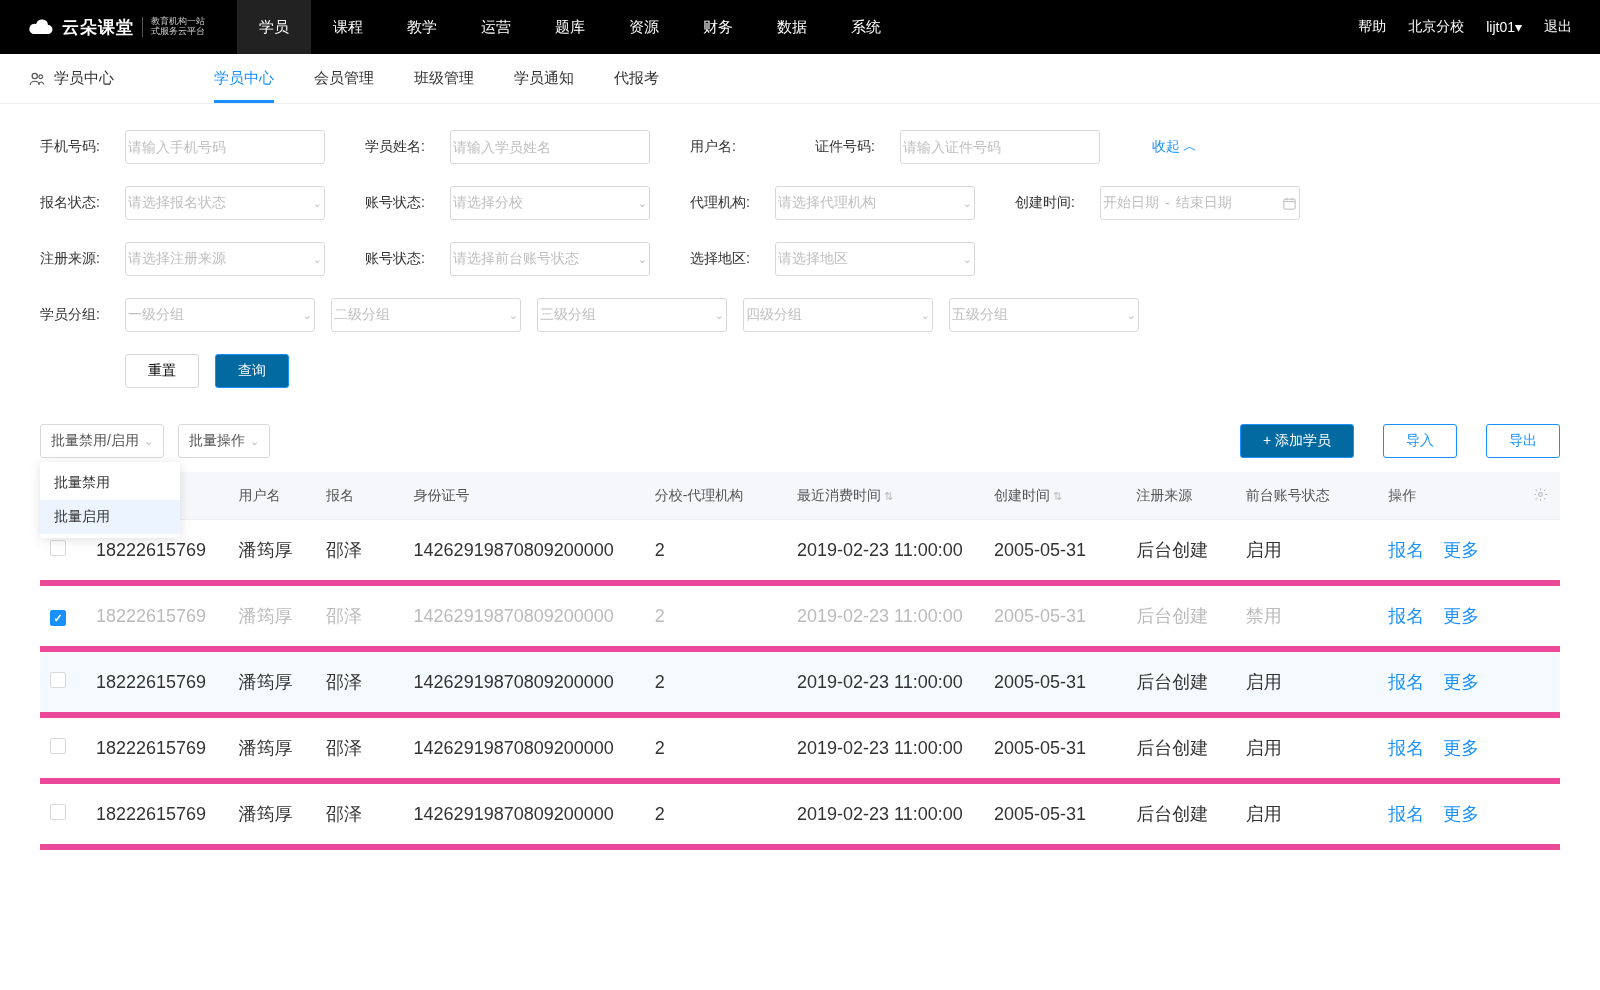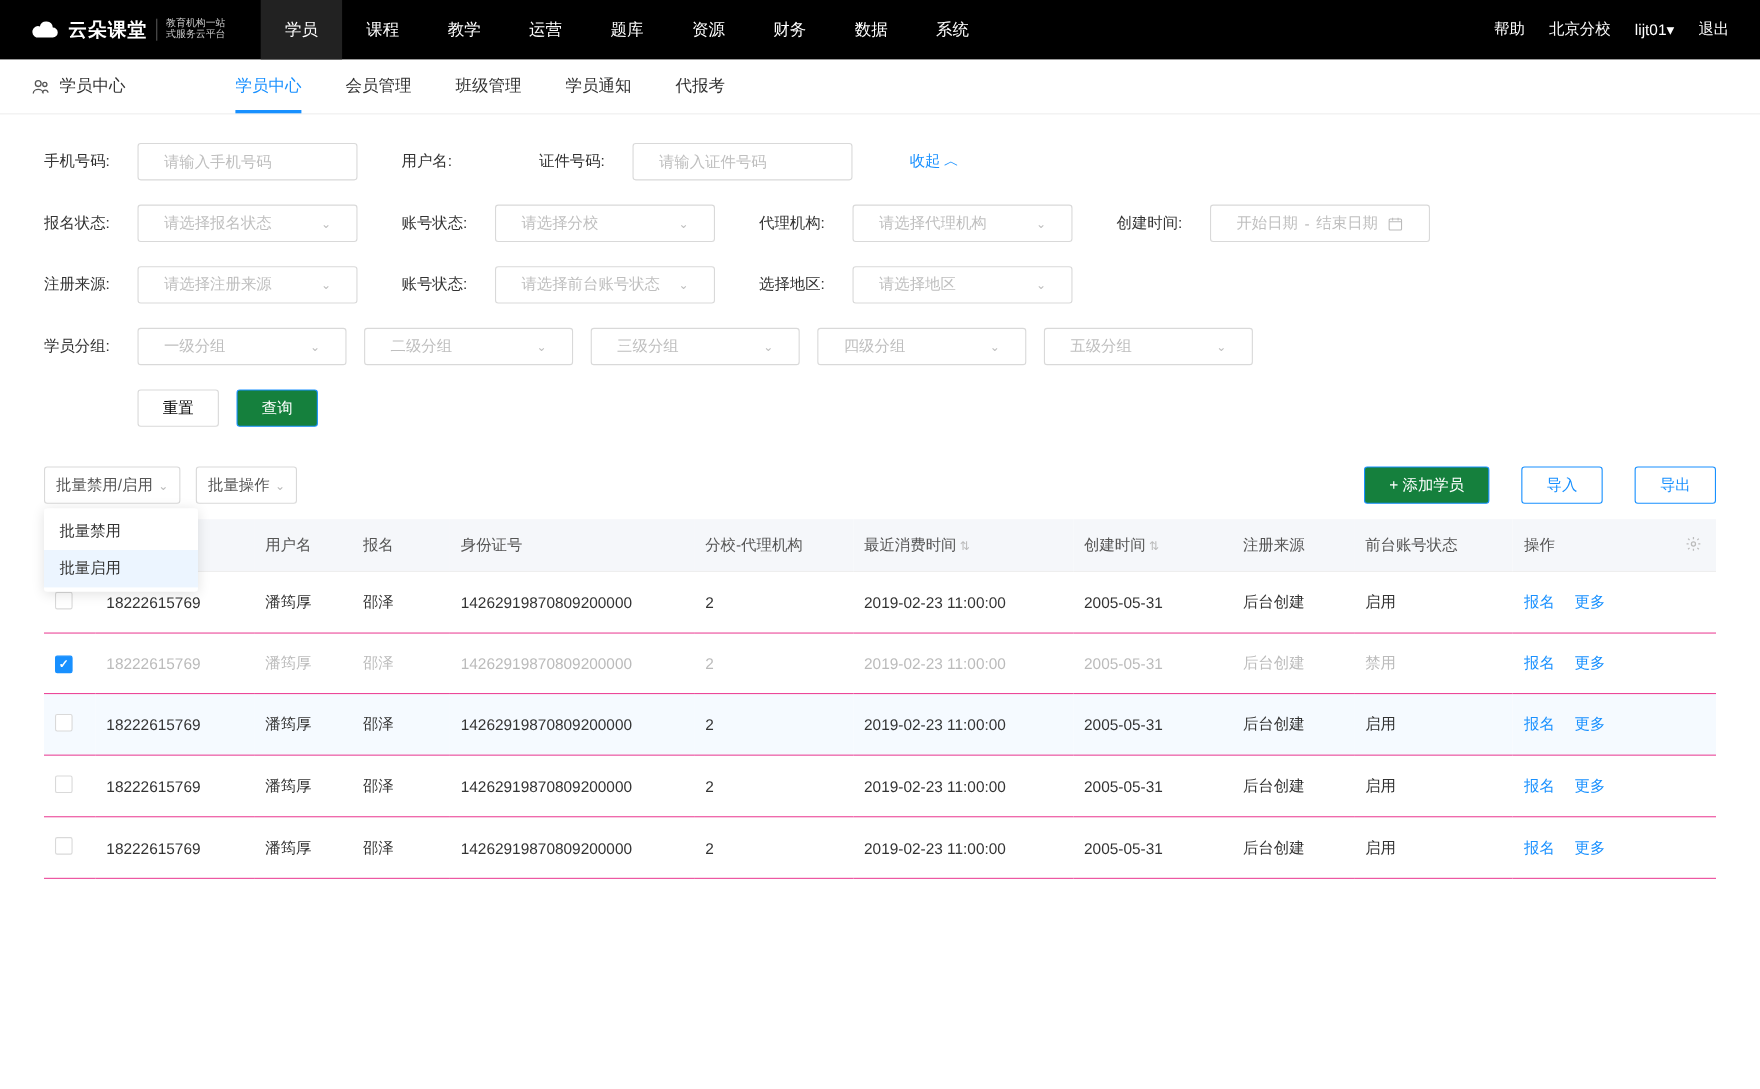--- a/index.html
+++ b/index.html
@@ -21,44 +21,44 @@
 .subnav-tabs { display: flex; gap: 40px; height: 100%; }
 .subnav-tab { display: flex; align-items: center; cursor: pointer; position: relative; font-size: 15px; }
 .subnav-tab.active { color: #1890ff; }
 .subnav-tab.active::after { content:""; position:absolute; bottom:0; left:0; right:0; height:3px; background:#1890ff; }
 
 .filters { padding: 26px 40px 0 40px; }
 .filter-row { display: flex; gap: 40px; margin-bottom: 22px; align-items: center; }
 .filter-item { display: flex; align-items: center; }
 .filter-label { width: 75px; text-align: left; margin-right: 10px; color: #333; flex-shrink:0; }
 .filter-label::after { content: ":"; }
-.input, .select { height: 34px; border: 1px solid #d9d9d9; border-radius: 3px; padding: 0 23px; background: #fff; color: #333; font-size: 14px; display:flex; align-items:center; justify-content:space-between; cursor:pointer; }
+.input, .select { height: 34px; border: 1px solid #d9d9d9; border-radius: 3px; padding: 0 2px; background: #fff; color: #333; font-size: 14px; display:flex; align-items:center; justify-content:space-between; cursor:pointer; }
 .input::placeholder, .placeholder { color: #bfbfbf; }
 .select { position: relative; }
 .select .arrow { color: #bfbfbf; font-size: 11px; }
 .w200 { width: 200px; }
 .w190 { width: 190px; }
 .collapse-link { color: #1890ff; cursor: pointer; margin-left: 12px; display:flex; align-items:center; gap:3px; }
 .btn-row { padding-left: 85px; display: flex; gap: 16px; margin-bottom: 36px; }
 .btn { height: 34px; padding: 0 22px; border-radius: 3px; border: 1px solid #d9d9d9; background: #fff; cursor: pointer; font-size: 14px; display:inline-flex; align-items:center; justify-content:center; }
-.btn-primary { background: #15803d; border-color: #1890ff; color: #fff; }
+.btn-primary { background: #0369a1; border-color: #1890ff; color: #fff; }
 .btn-blue-outline { border-color: #1890ff; color: #1890ff; }
 
 .action-bar { display: flex; align-items: flex-start; padding: 0 40px 14px 40px; position: relative; }
 .dropdown-btn { height: 34px; padding: 0 10px; border: 1px solid #d9d9d9; border-radius: 3px; background: #fff; cursor: pointer; display:inline-flex; align-items:center; gap:5px; font-size:14px; color:#555; }
 .action-bar-right { margin-left: auto; display: flex; gap: 29px; }
 
 .dropdown-menu { position: absolute; top: 38px; left: 40px; width: 140px; background: #fff; box-shadow: 0 2px 12px rgba(0,0,0,0.12); border-radius: 3px; padding: 4px 0; z-index: 5; }
 .dropdown-menu-item { padding: 8px 14px; cursor: pointer; font-size: 14px; color:#333; }
 .dropdown-menu-item.hover { background: #ecf5ff; }
 
 .table-wrap { padding: 0 40px; }
 table { width: 100%; border-collapse: collapse; }
 thead th { background: #f5f7fa; text-align: left; padding: 14px 10px; font-weight: 400; color: #555; font-size: 14px; border-bottom: 1px solid #eee; }
-tbody td { padding: 18px 10px; border-bottom: 1px solid #ec4899; font-size: 14px; }
+tbody td { padding: 18px 10px; border-bottom: 6px solid #ec4899; font-size: 18px; }
 tbody tr.disabled td { color: #bbb; }
 tbody tr.hover { background: #f5faff; }
 .checkbox { width: 16px; height: 16px; border: 1px solid #d9d9d9; border-radius: 2px; display: inline-flex; align-items:center; justify-content:center; cursor:pointer; background:#fff; }
 .checkbox.checked { background: #1890ff; border-color: #1890ff; }
 .checkbox.checked::after { content:"✓"; color:#fff; font-size:11px; font-weight:bold; }
 .link { color: #1890ff; cursor: pointer; margin-right: 14px; }
 .sort-icon { color:#bbb; font-size:11px; margin-left:3px; }
 .gear-cell { text-align:center; color:#bbb; }
 .date-input { display:flex; align-items:center; gap:6px; }
 </style>
@@ -113,20 +113,24 @@
       <div class="subnav-tab">代报考</div>
     </div>
 </div>
 
 <div class="filters">
 
   <div class="filter-row">
     <div class="filter-item">
       <span class="filter-label">手机号码</span>
       <input class="input w200" placeholder="请输入手机号码" style="">
+    </div>
+    <div class="filter-item">
+      <span class="filter-label">学员姓名</span>
+      <input class="input w200" placeholder="请输入学员姓名" style="">
     </div>
     <div class="filter-item">
       <span class="filter-label">用户名</span>
     </div>
     <div class="filter-item">
       <span class="filter-label">证件号码</span>
       <input class="input w200" placeholder="请输入证件号码" style="">
     </div>
     <span class="collapse-link">
       <span>收起</span>

